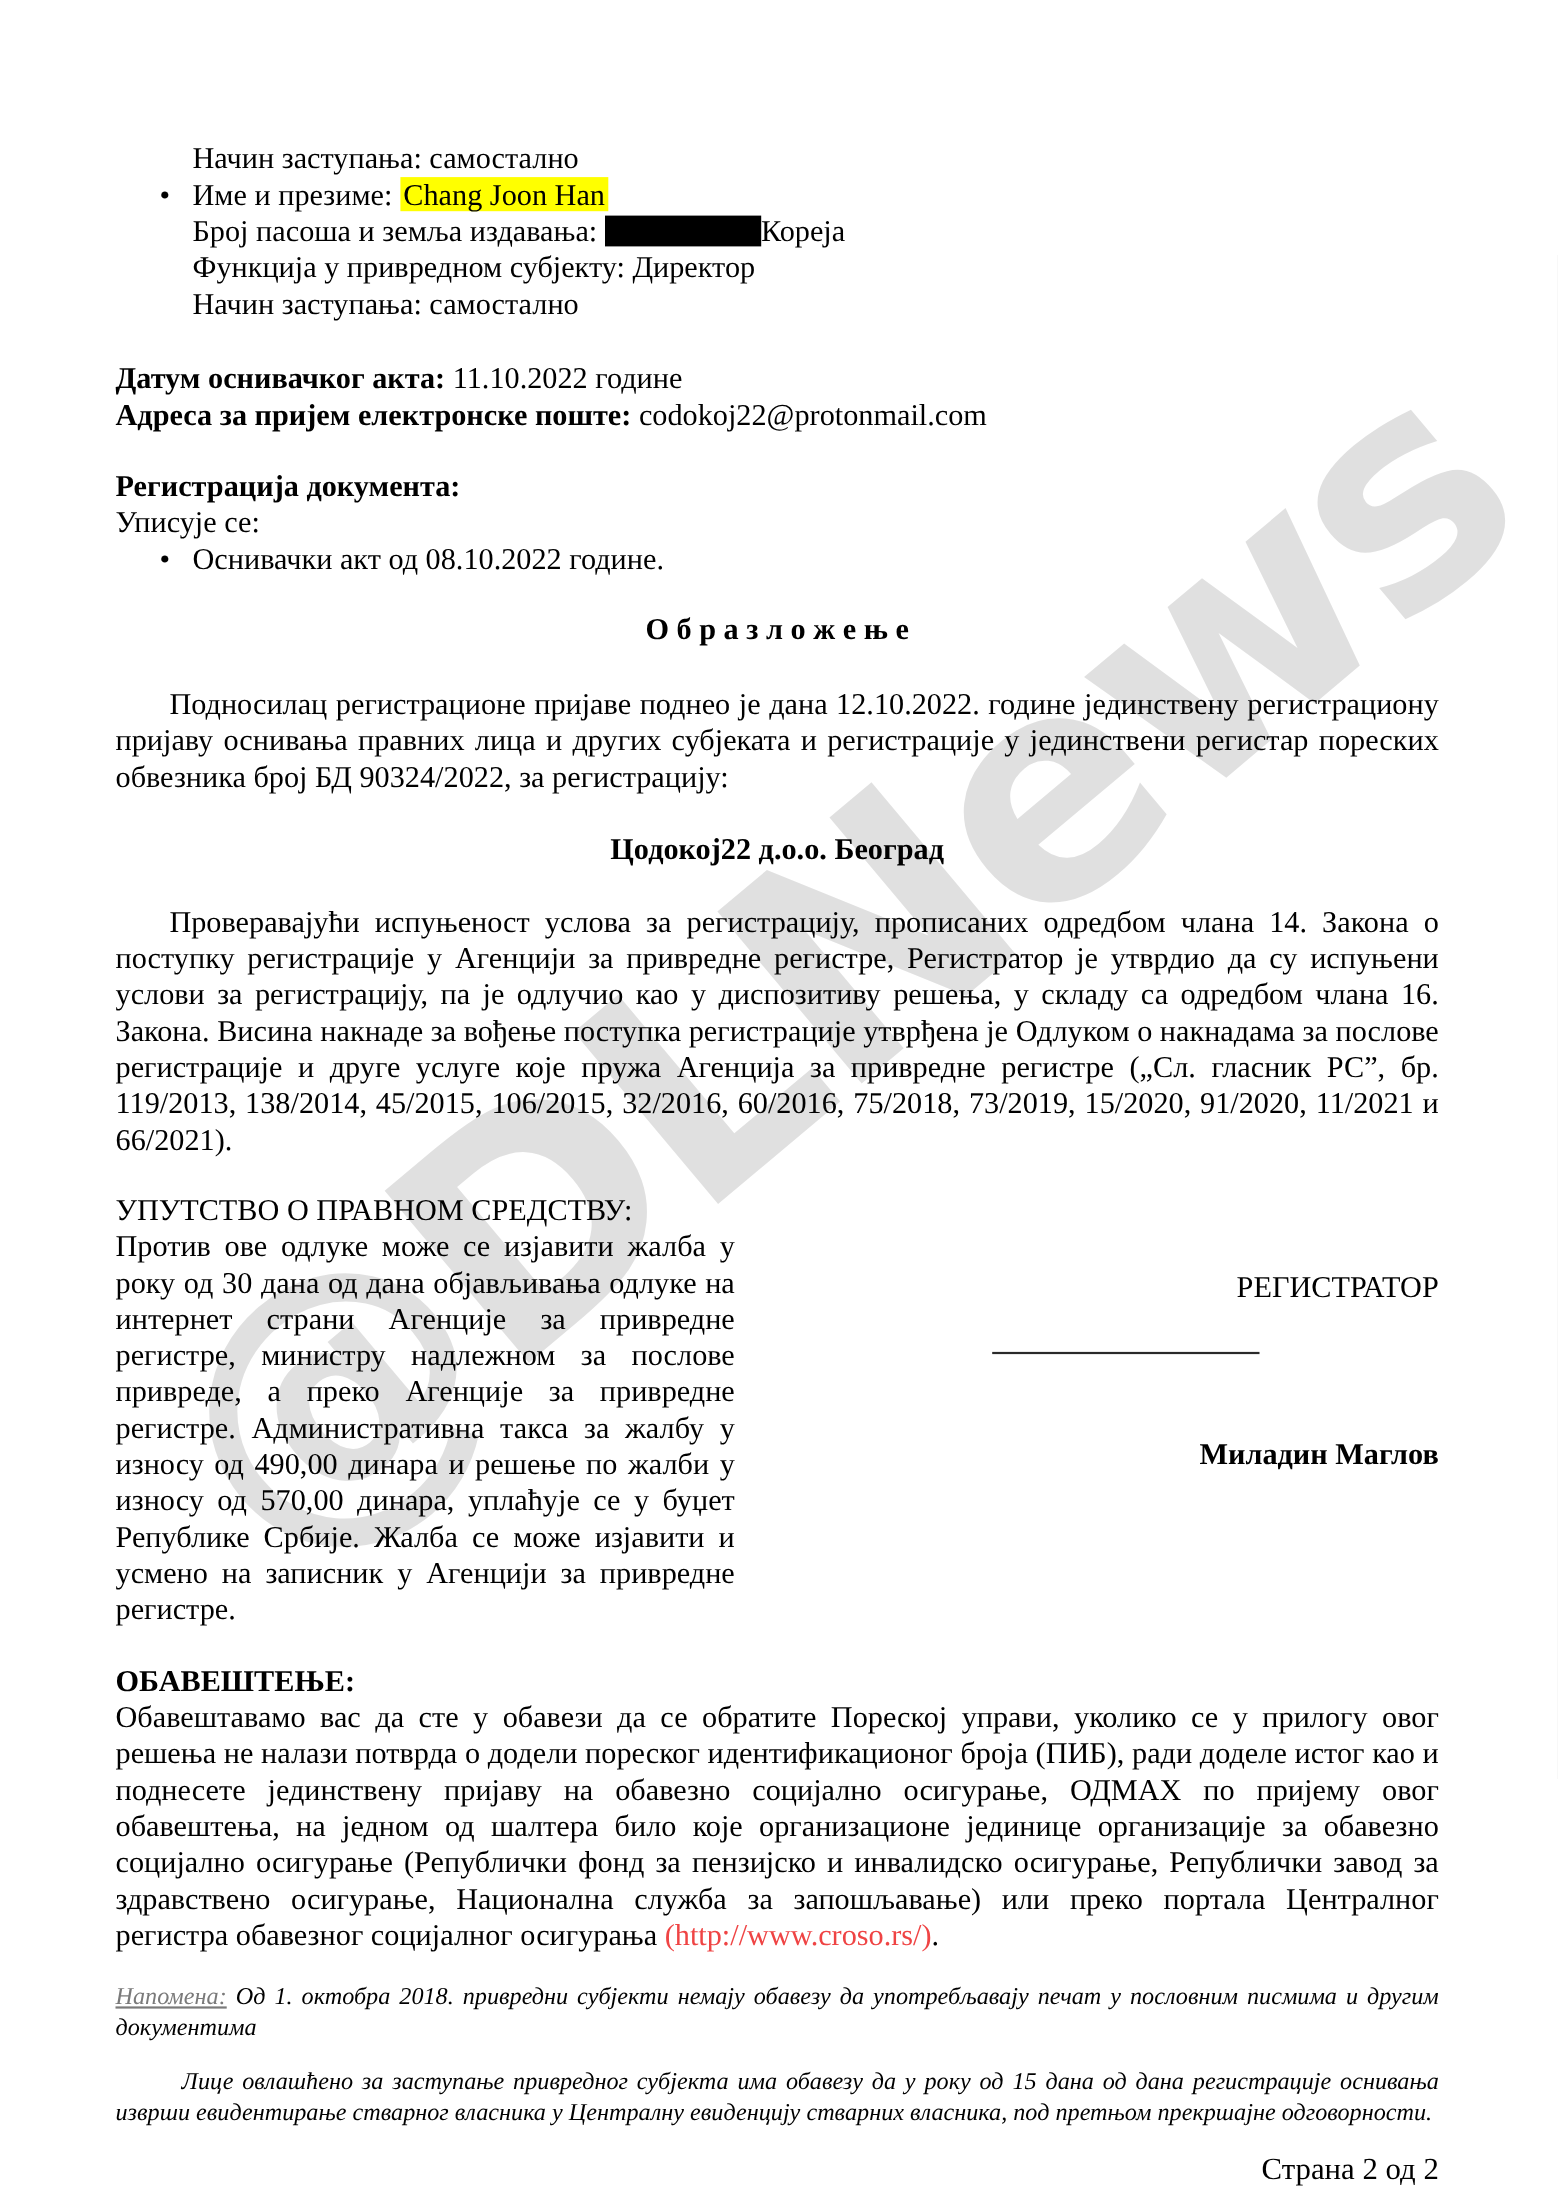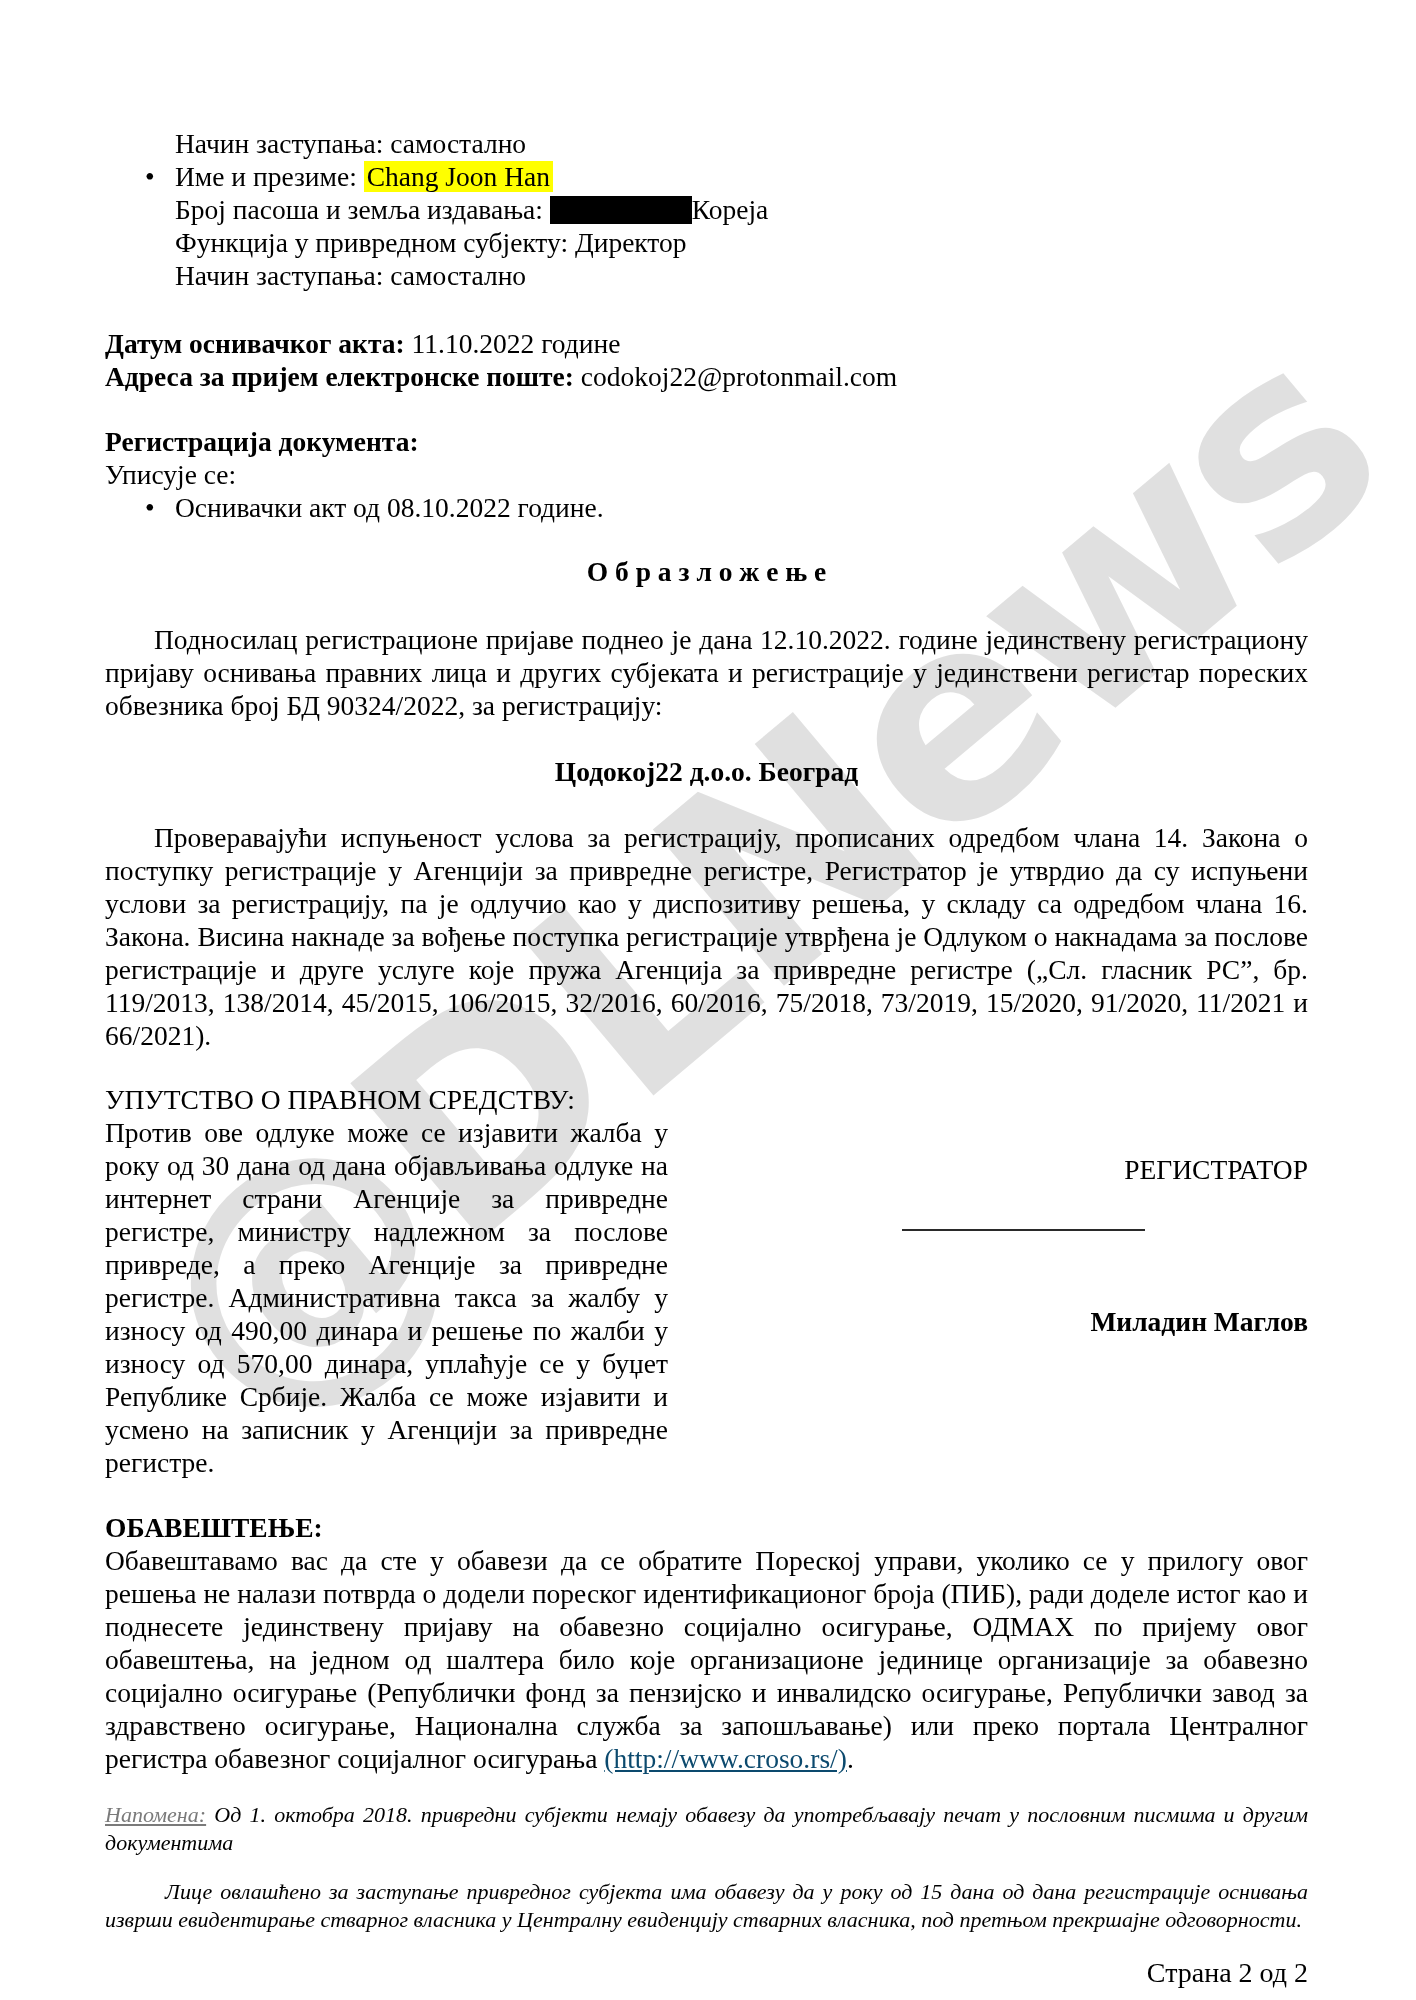--- a/index.html
+++ b/index.html
@@ -67,22 +67,21 @@
     width:243px;
     margin:43px auto 0 auto;
     border-bottom:2px solid #2a2a2a;
     height:0;
   }
   .sign-name { margin-top:74px;font-weight:bold; }
 
   .sec-notice { margin-top:32px; }
   .sec-notice .body { text-align:justify; }
   .link {
-    color:#0c4a6e;
-    text-decoration:underline;
+    color:#ef4444;
     cursor:pointer;
   }
 
   .footnotes {
     margin-top:26px;
     font-style:italic;
     font-size:22px;
     line-height:28px;
   }
   .footnote1 { text-align:justify; }

